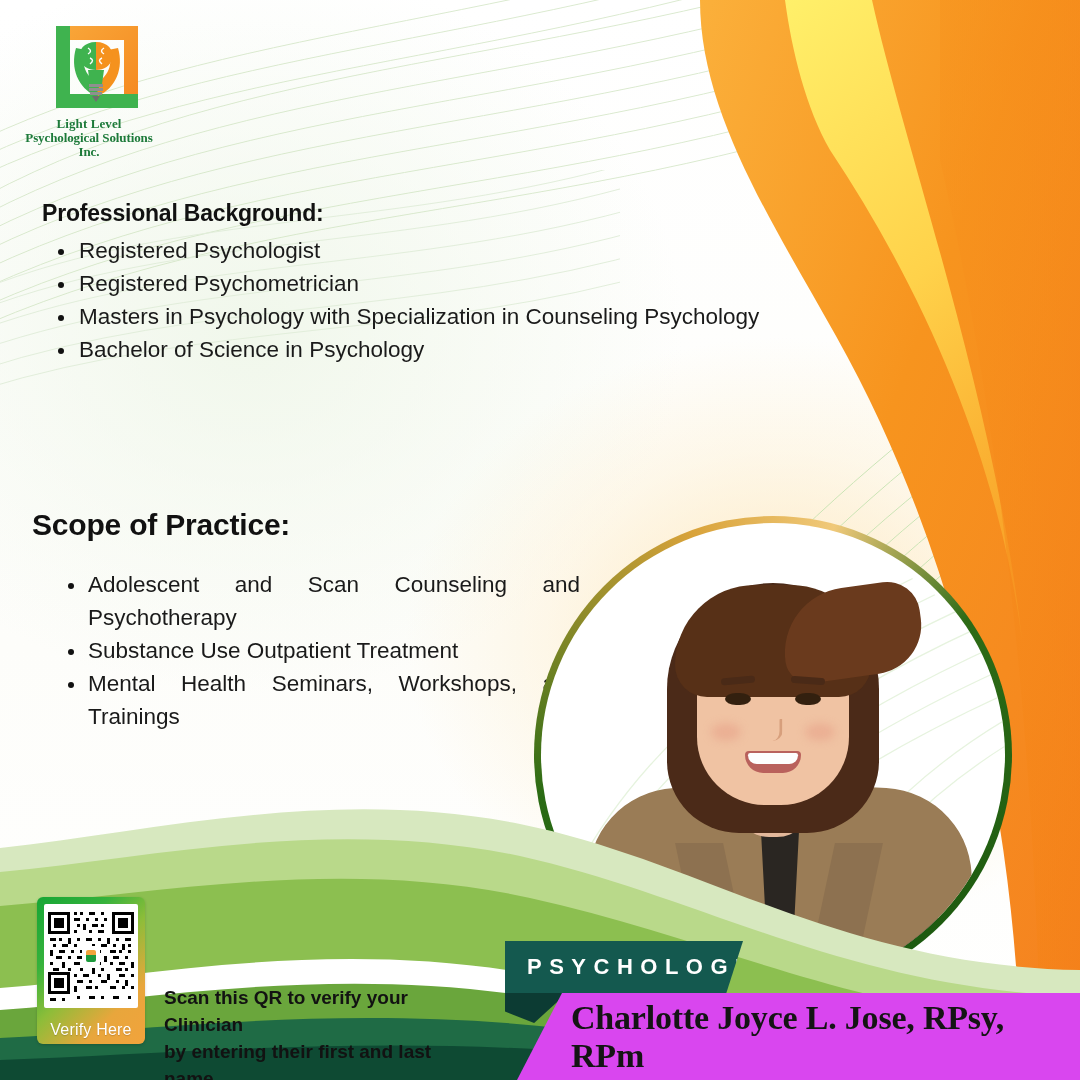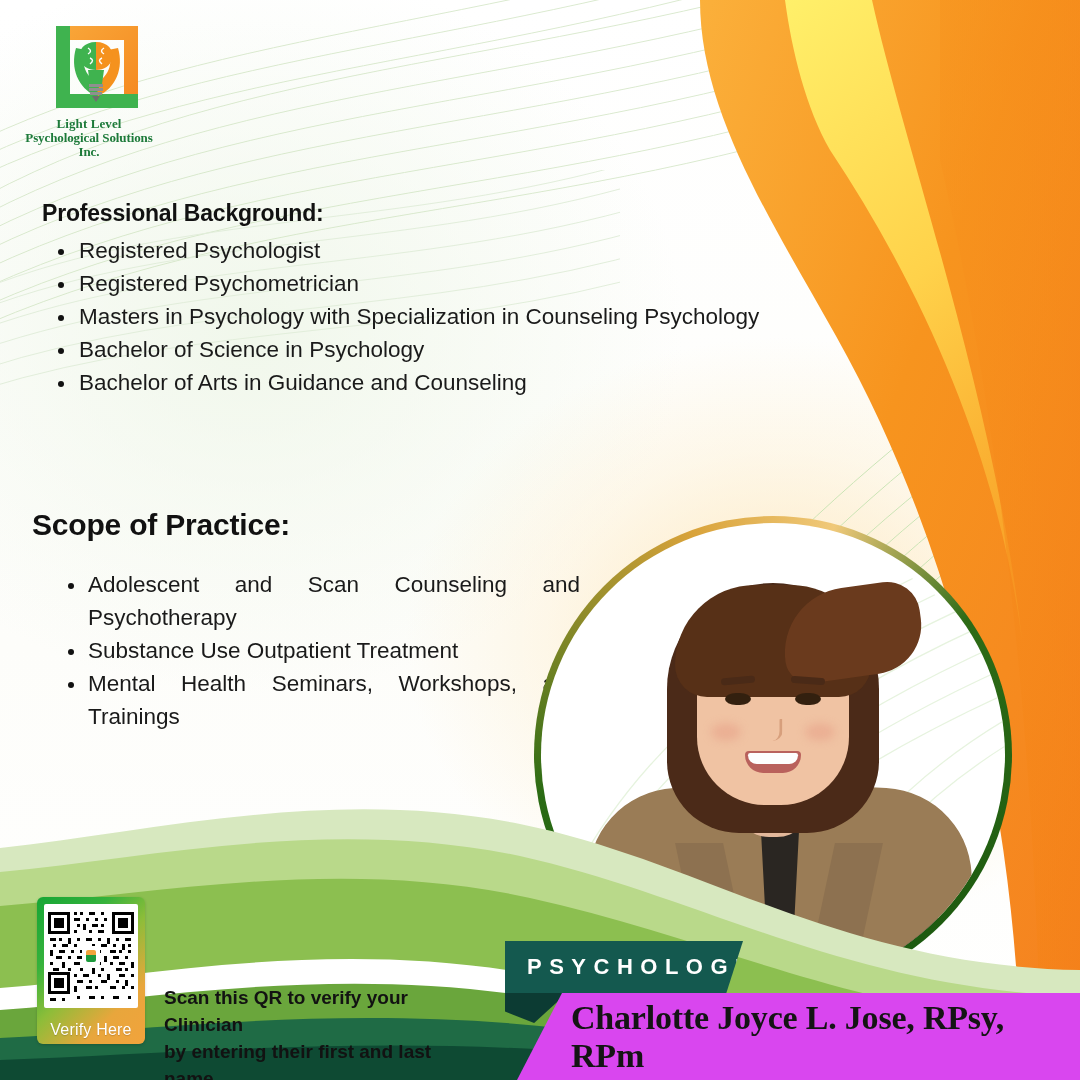--- a/index.html
+++ b/index.html
@@ -331,21 +331,20 @@
     </div>
   </div>
 
   <div class="h-prof">Professional Background:</div>
 
   <ul class="list-prof">
     <li class="nojust">Registered Psychologist</li>
     <li class="nojust">Registered Psychometrician</li>
     <li>Masters in Psychology with Specialization in Counseling Psychology</li>
     <li class="nojust">Bachelor of Science in Psychology</li>
-    <li class="nojust">Bachelor of Arts in Guidance and Counseling</li>
   </ul>
 
   <div class="h-scope">Scope of Practice:</div>
 
   <ul class="list-scope">
     <li>Adolescent and Scan Counseling and Psychotherapy</li>
     <li class="nojust">Substance Use Outpatient Treatment</li>
     <li>Mental Health Seminars, Workshops, and Trainings</li>
   </ul>
 

